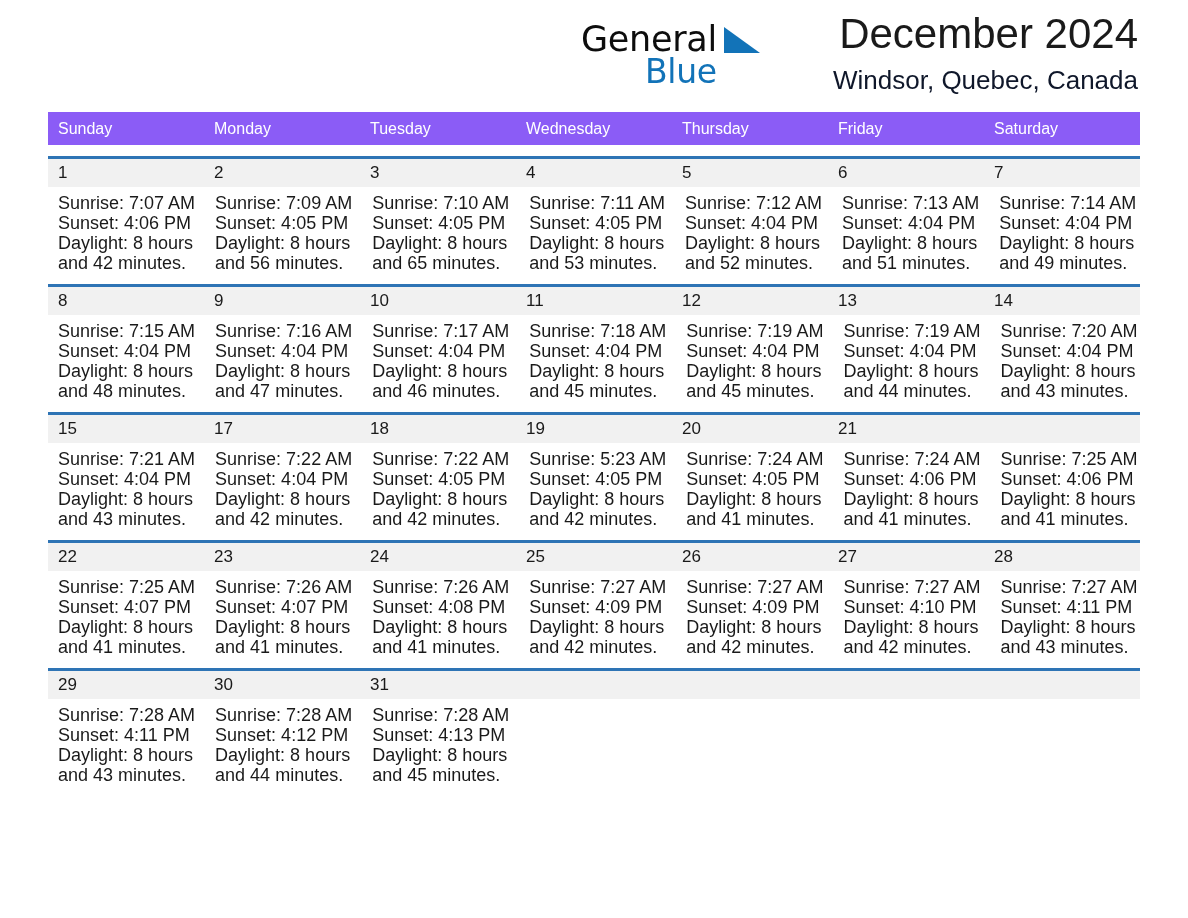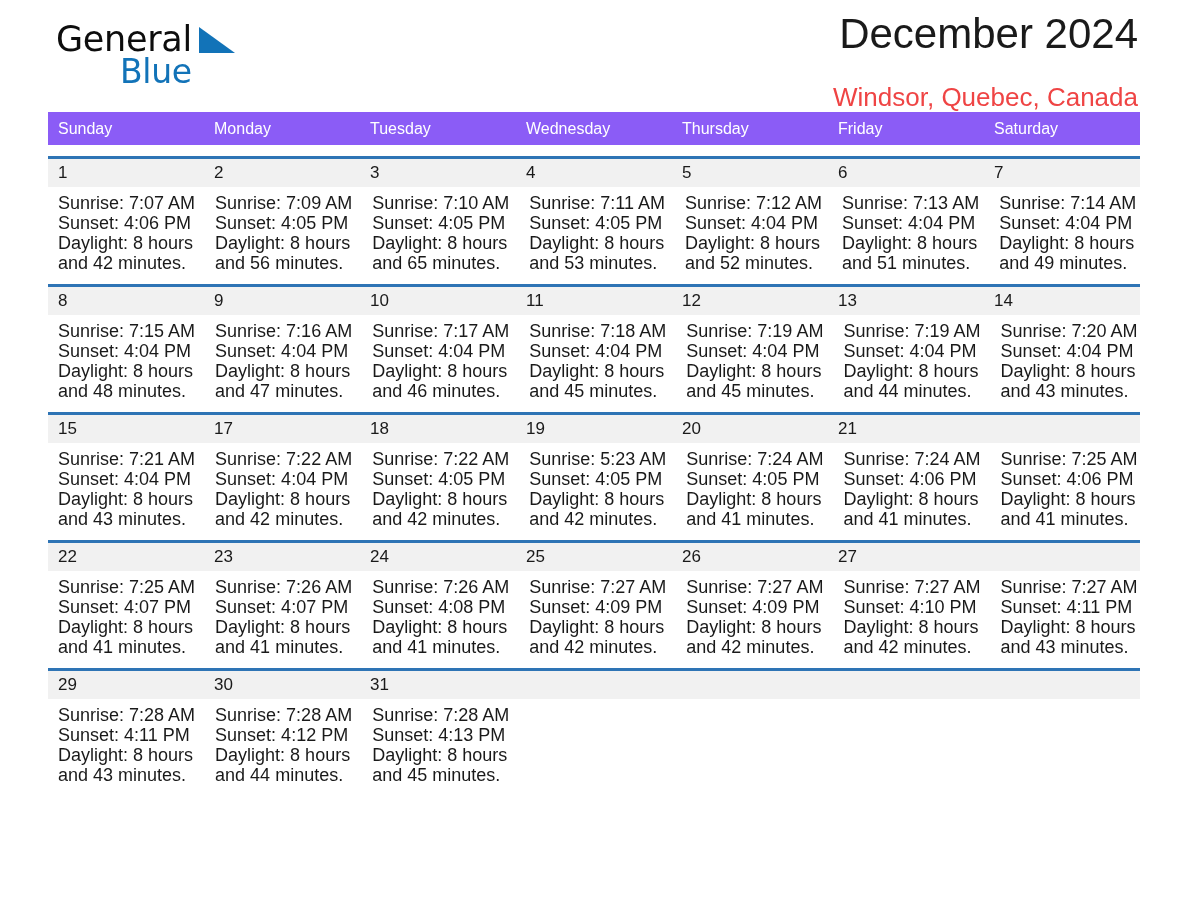--- a/index.html
+++ b/index.html
@@ -23,22 +23,21 @@
     box-sizing: border-box;
     padding: 0 48px;
   }
 
   
   .masthead {
     position: relative;
     height: 108px;
     display: flex;
     align-items: flex-start;
-    justify-content: space-between;
-    gap: 34px;
+    justify-content: flex-end;
   }
 
   .brand {
     position: relative;
     margin-top: 14px;
     width: 260px;
     height: 80px;
   }
   .brand-general {
     position: absolute;
@@ -82,22 +81,22 @@
     line-height: 52px;
     font-weight: 400;
     color: #1a1a1a;
     letter-spacing: 0px;
     white-space: nowrap;
   }
   .location-title {
     font-size: 26px;
     line-height: 34px;
     font-weight: 400;
-    color: #ef4444;
-    margin-top: 20px;
+    color: #0f172a;
+    margin-top: 3px;
     white-space: nowrap;
   }
 
   
   .calendar {
     margin-top: 4px;
     width: 1092px;
   }
 
   .weekday-header {
@@ -353,20 +352,21 @@
     </div>
 
     <div class="week-row">
       <div class="daynum-band">
         <div class="daynum">22</div>
         <div class="daynum">23</div>
         <div class="daynum">24</div>
         <div class="daynum">25</div>
         <div class="daynum">26</div>
         <div class="daynum">27</div>
+        <div class="daynum">28</div>
       </div>
       <div class="details-grid">
         <div class="details">
           <div>Sunrise: 7:25 AM</div>
           <div>Sunset: 4:07 PM</div>
           <div>Daylight: 8 hours</div>
           <div>and 41 minutes.</div>
         </div>
         <div class="details">
           <div>Sunrise: 7:26 AM</div>

